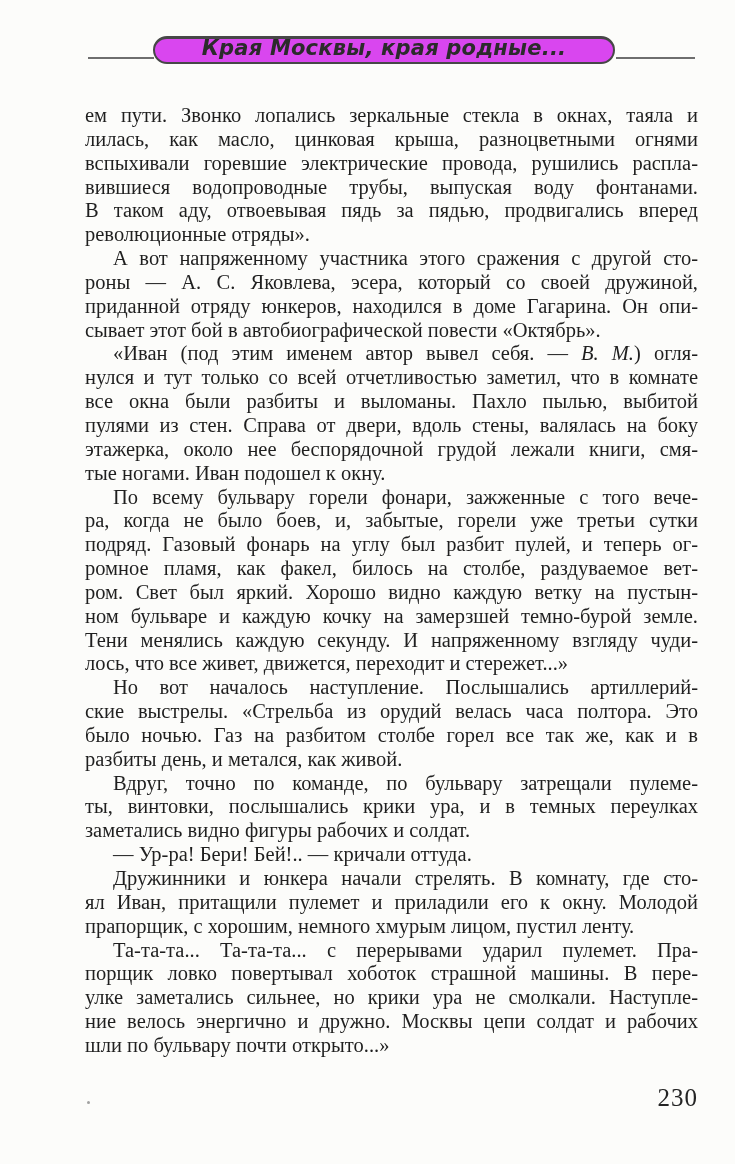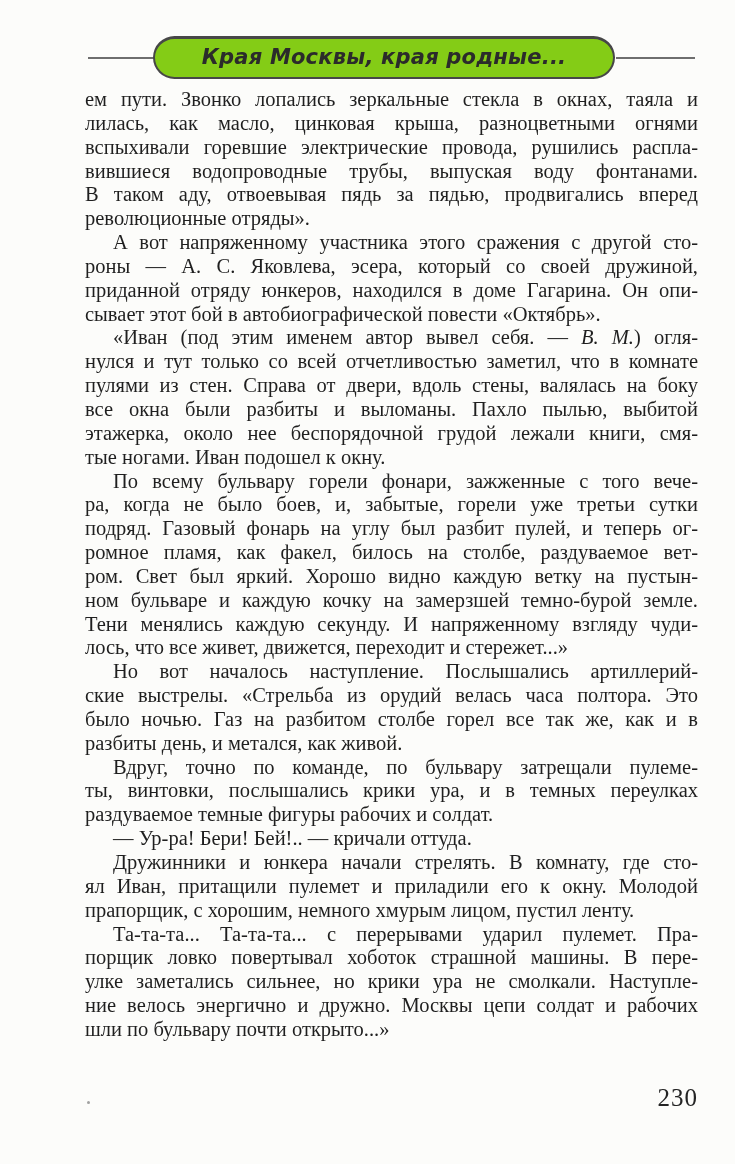--- a/index.html
+++ b/index.html
@@ -19,44 +19,44 @@
     height: 2px;
     background: #6e6e6e;
   }
   .rule-left  { left: 88px;  width: 66px; }
   .rule-right { left: 616px; width: 79px; }
   .title-pill {
     position: absolute;
     left: 153px;
     top: 36px;
     width: 462px;
-    height: 43px;
+    height: 28px;
     box-sizing: border-box;
     border: 2px solid #474747;
     border-top-width: 3px;
     border-radius: 23px;
-    background: #84cc16;
+    background: #d946ef;
     display: flex;
-    align-items: center;
+    align-items: flex-end;
     justify-content: center;
   }
   .title-text {
     font-family: "DejaVu Sans", "Liberation Sans", sans-serif;
     font-style: italic;
     font-weight: bold;
     font-size: 21px;
     letter-spacing: 0.2px;
     color: #2b2b2b;
     padding-bottom: 2px;
   }
   
   .body-text {
     position: absolute;
     left: 85px;
-    top: 88px;
+    top: 104px;
     width: 613px;
     font-size: 20.5px;
     line-height: 23.85px;
   }
   .line {
     text-align: justify;
     text-align-last: justify;
   }
   .line.last   { text-align-last: left; }
   .line.indent { text-indent: 28px; }
@@ -107,22 +107,22 @@
       </div>
       <div>
         <div class="line indent">А вот напряженному участника этого сражения с другой сто-</div>
         <div class="line">роны — А. С. Яковлева, эсера, который со своей дружиной,</div>
         <div class="line">приданной отряду юнкеров, находился в доме Гагарина. Он опи-</div>
         <div class="line last">сывает этот бой в автобиографической повести «Октябрь».</div>
       </div>
       <div>
         <div class="line indent">«Иван (под этим именем автор вывел себя. — <i>В. М.</i>) огля-</div>
         <div class="line">нулся и тут только со всей отчетливостью заметил, что в комнате</div>
+        <div class="line">все окна были разбиты и выломаны. Пахло пылью, выбитой</div>
         <div class="line">пулями из стен. Справа от двери, вдоль стены, валялась на боку</div>
-        <div class="line">все окна были разбиты и выломаны. Пахло пылью, выбитой</div>
         <div class="line">этажерка, около нее беспорядочной грудой лежали книги, смя-</div>
         <div class="line last">тые ногами. Иван подошел к окну.</div>
       </div>
       <div>
         <div class="line indent">По всему бульвару горели фонари, зажженные с того вече-</div>
         <div class="line">ра, когда не было боев, и, забытые, горели уже третьи сутки</div>
         <div class="line">подряд. Газовый фонарь на углу был разбит пулей, и теперь ог-</div>
         <div class="line">ромное пламя, как факел, билось на столбе, раздуваемое вет-</div>
         <div class="line">ром. Свет был яркий. Хорошо видно каждую ветку на пустын-</div>
         <div class="line">ном бульваре и каждую кочку на замерзшей темно-бурой земле.</div>
@@ -131,21 +131,21 @@
       </div>
       <div>
         <div class="line indent">Но вот началось наступление. Послышались артиллерий-</div>
         <div class="line">ские выстрелы. «Стрельба из орудий велась часа полтора. Это</div>
         <div class="line">было ночью. Газ на разбитом столбе горел все так же, как и в</div>
         <div class="line last">разбиты день, и метался, как живой.</div>
       </div>
       <div>
         <div class="line indent">Вдруг, точно по команде, по бульвару затрещали пулеме-</div>
         <div class="line">ты, винтовки, послышались крики ура, и в темных переулках</div>
-        <div class="line last">раздуваемое темные фигуры рабочих и солдат.</div>
+        <div class="line last">заметались видно фигуры рабочих и солдат.</div>
       </div>
       <div>
         <div class="line last indent">— Ур-ра! Бери! Бей!.. — кричали оттуда.</div>
       </div>
       <div>
         <div class="line indent">Дружинники и юнкера начали стрелять. В комнату, где сто-</div>
         <div class="line">ял Иван, притащили пулемет и приладили его к окну. Молодой</div>
         <div class="line last">прапорщик, с хорошим, немного хмурым лицом, пустил ленту.</div>
       </div>
       <div>

